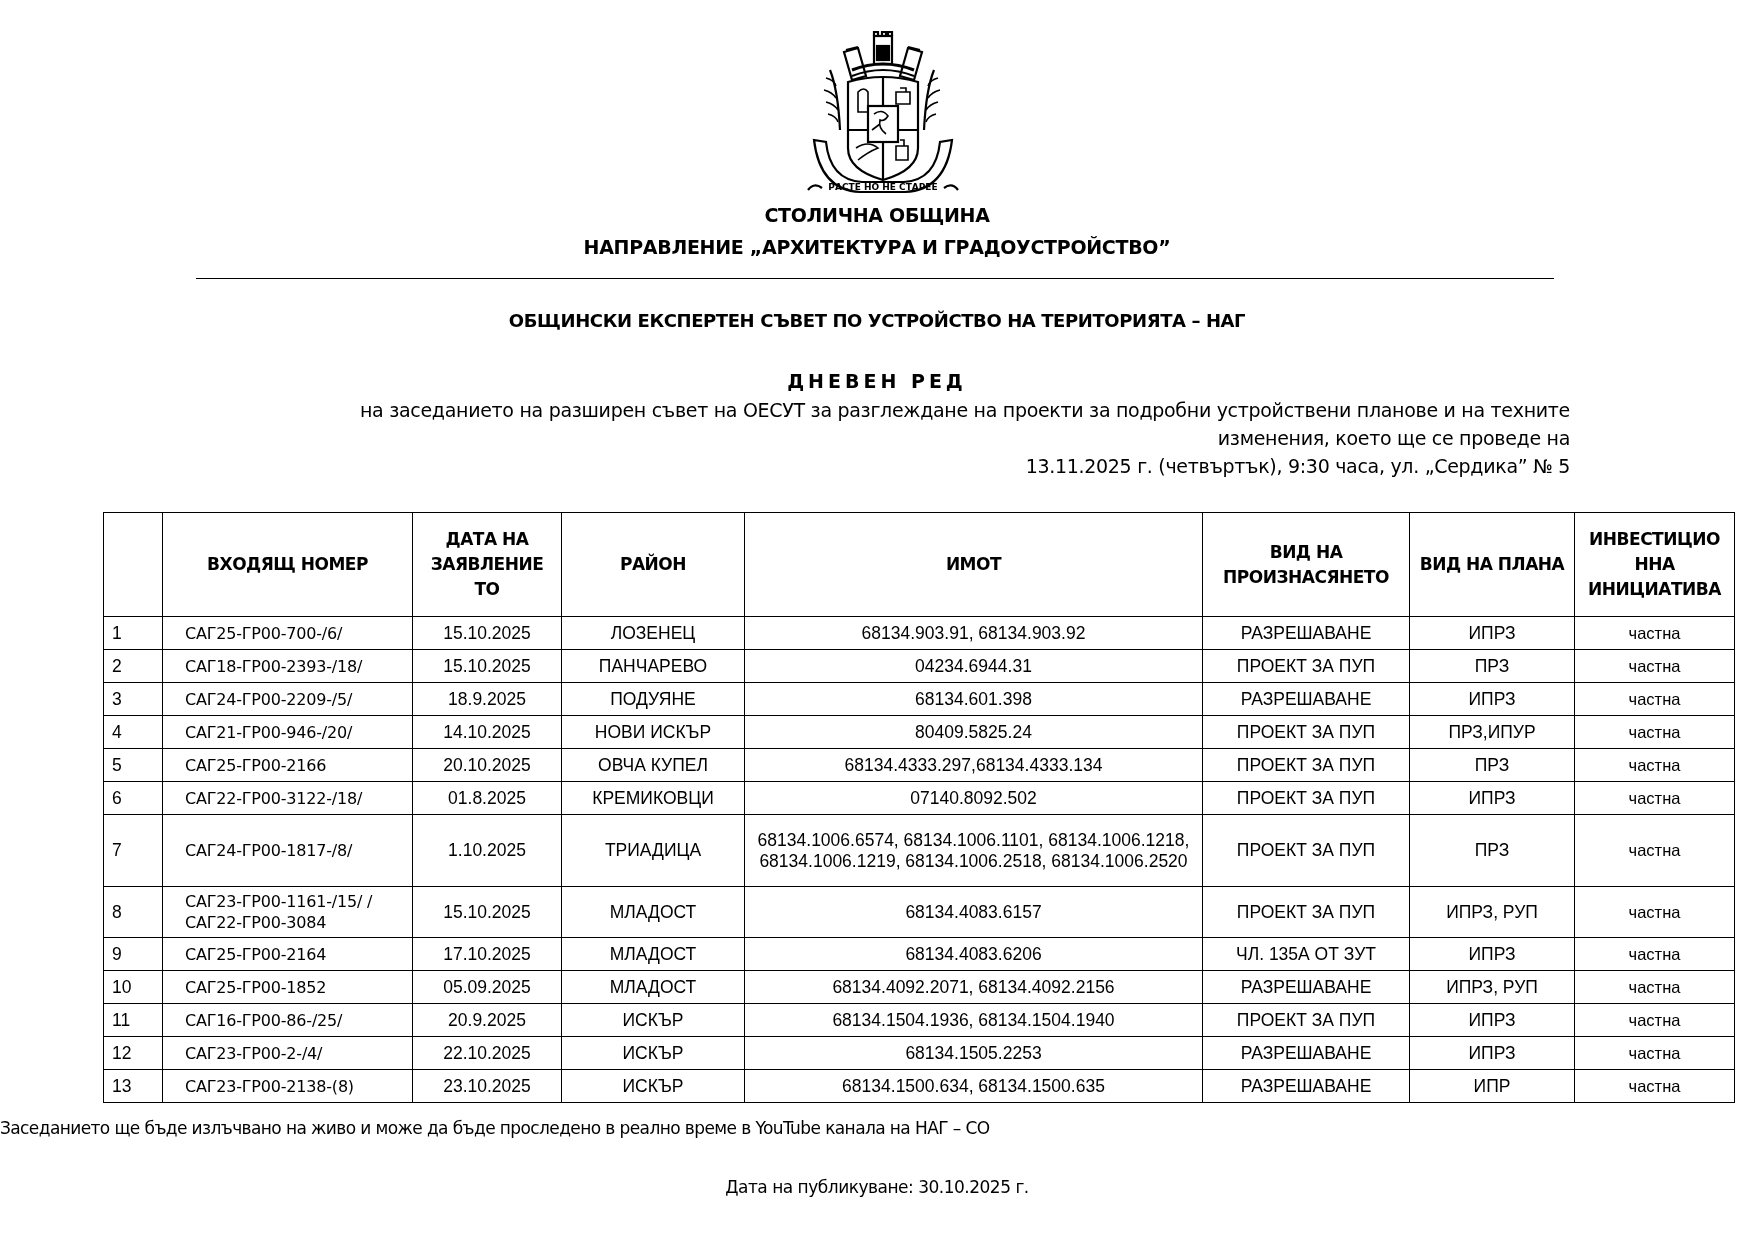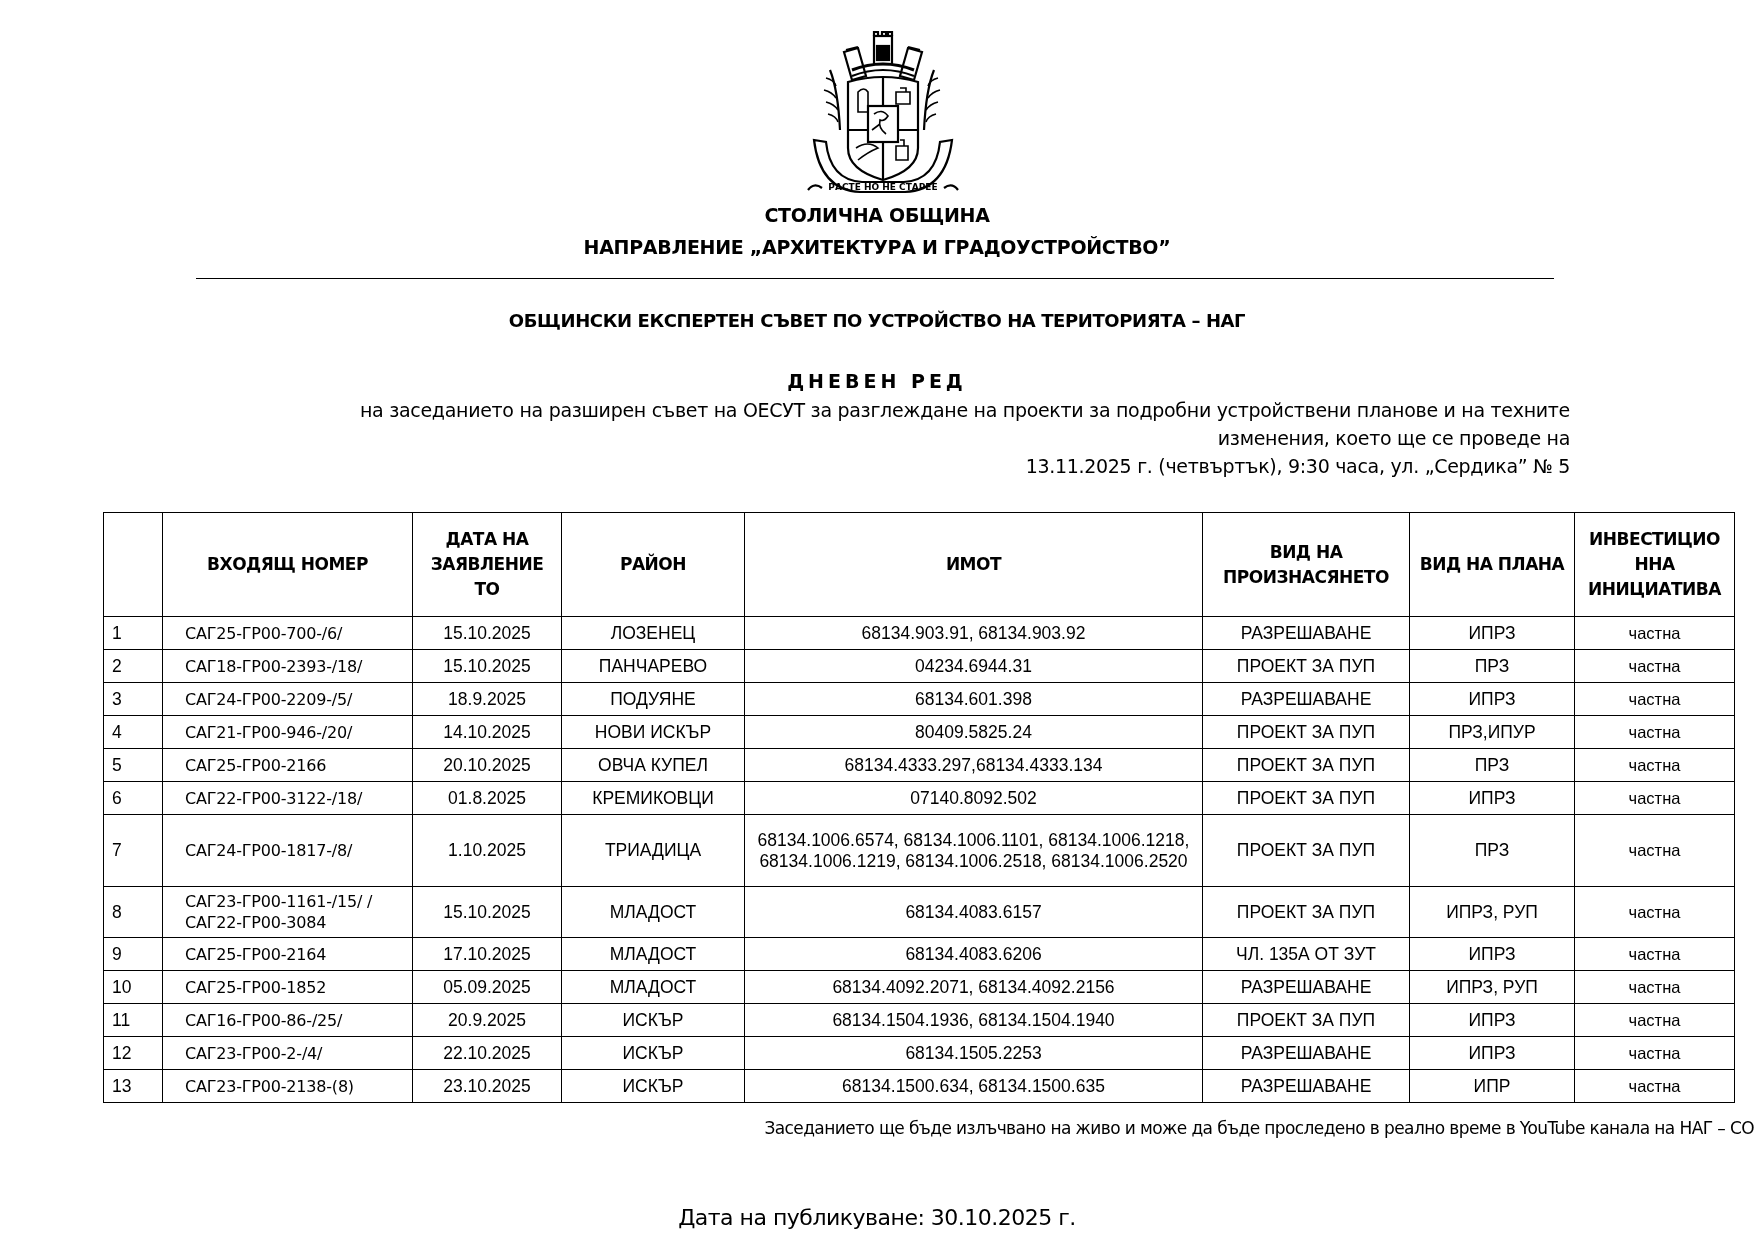--- a/index.html
+++ b/index.html
@@ -14,22 +14,22 @@
   .desc { position: absolute; left: 190px; width: 1380px; top: 396px; text-align: right; font-family: "DejaVu Sans", sans-serif; font-size: 19px; line-height: 28px; letter-spacing: -0.3px; }
   table.agenda-table { position: absolute; left: 103px; top: 512px; width: 1631px; border-collapse: collapse; table-layout: fixed; }
   table.agenda-table th, table.agenda-table td { border: 1.5px solid #000; padding: 0 4px; vertical-align: middle; }
   table.agenda-table th { font-family: "DejaVu Sans", sans-serif; font-weight: bold; font-size: 17px; line-height: 25px; text-align: center; height: 103px; letter-spacing: -0.5px; }
   table.agenda-table td { font-family: "Liberation Sans", sans-serif; font-size: 17.5px; height: 32px; text-align: center; line-height: 21px; }
   table.agenda-table td.num { text-align: left; padding-left: 8px; }
   table.agenda-table td.reg { text-align: left; padding-left: 22px; font-family: "DejaVu Sans", sans-serif; font-size: 16px; letter-spacing: -0.2px; }
   table.agenda-table td.init { font-size: 16.5px; }
   table.agenda-table tr.tall td { height: 71px; }
   table.agenda-table tr.mid td { height: 50px; }
-  .note { position: absolute; left: 0; width: 1754px; top: 1118px; text-align: right; font-family: "DejaVu Sans", sans-serif; font-size: 17px; letter-spacing: -0.6px; }
-  .pubdate { position: absolute; left: 0; width: 1754px; top: 1177px; text-align: center; font-family: "DejaVu Sans", sans-serif; font-size: 22px; letter-spacing: -0.5px; margin-top: 28px; }
+  .note { position: absolute; left: 0; width: 1754px; top: 1118px; text-align: left; font-family: "DejaVu Sans", sans-serif; font-size: 17px; letter-spacing: -0.6px; }
+  .pubdate { position: absolute; left: 0; width: 1754px; top: 1177px; text-align: center; font-family: "DejaVu Sans", sans-serif; font-size: 17px; letter-spacing: -0.5px; }
 </style>
 </head>
 <body>
 
 <svg class="crest" viewBox="0 0 165 175" xmlns="http://www.w3.org/2000/svg">
   <g fill="none" stroke="#000" stroke-width="2.2">
 
     <rect x="74" y="6" width="18" height="28" fill="#fff"></rect>
     <path d="M74 6 v-4 h4 v4 M82 6 v-4 h4 v4 M88 6 v-4 h4 v4"></path>
     <rect x="77" y="16" width="12" height="14" fill="#000"></rect>

